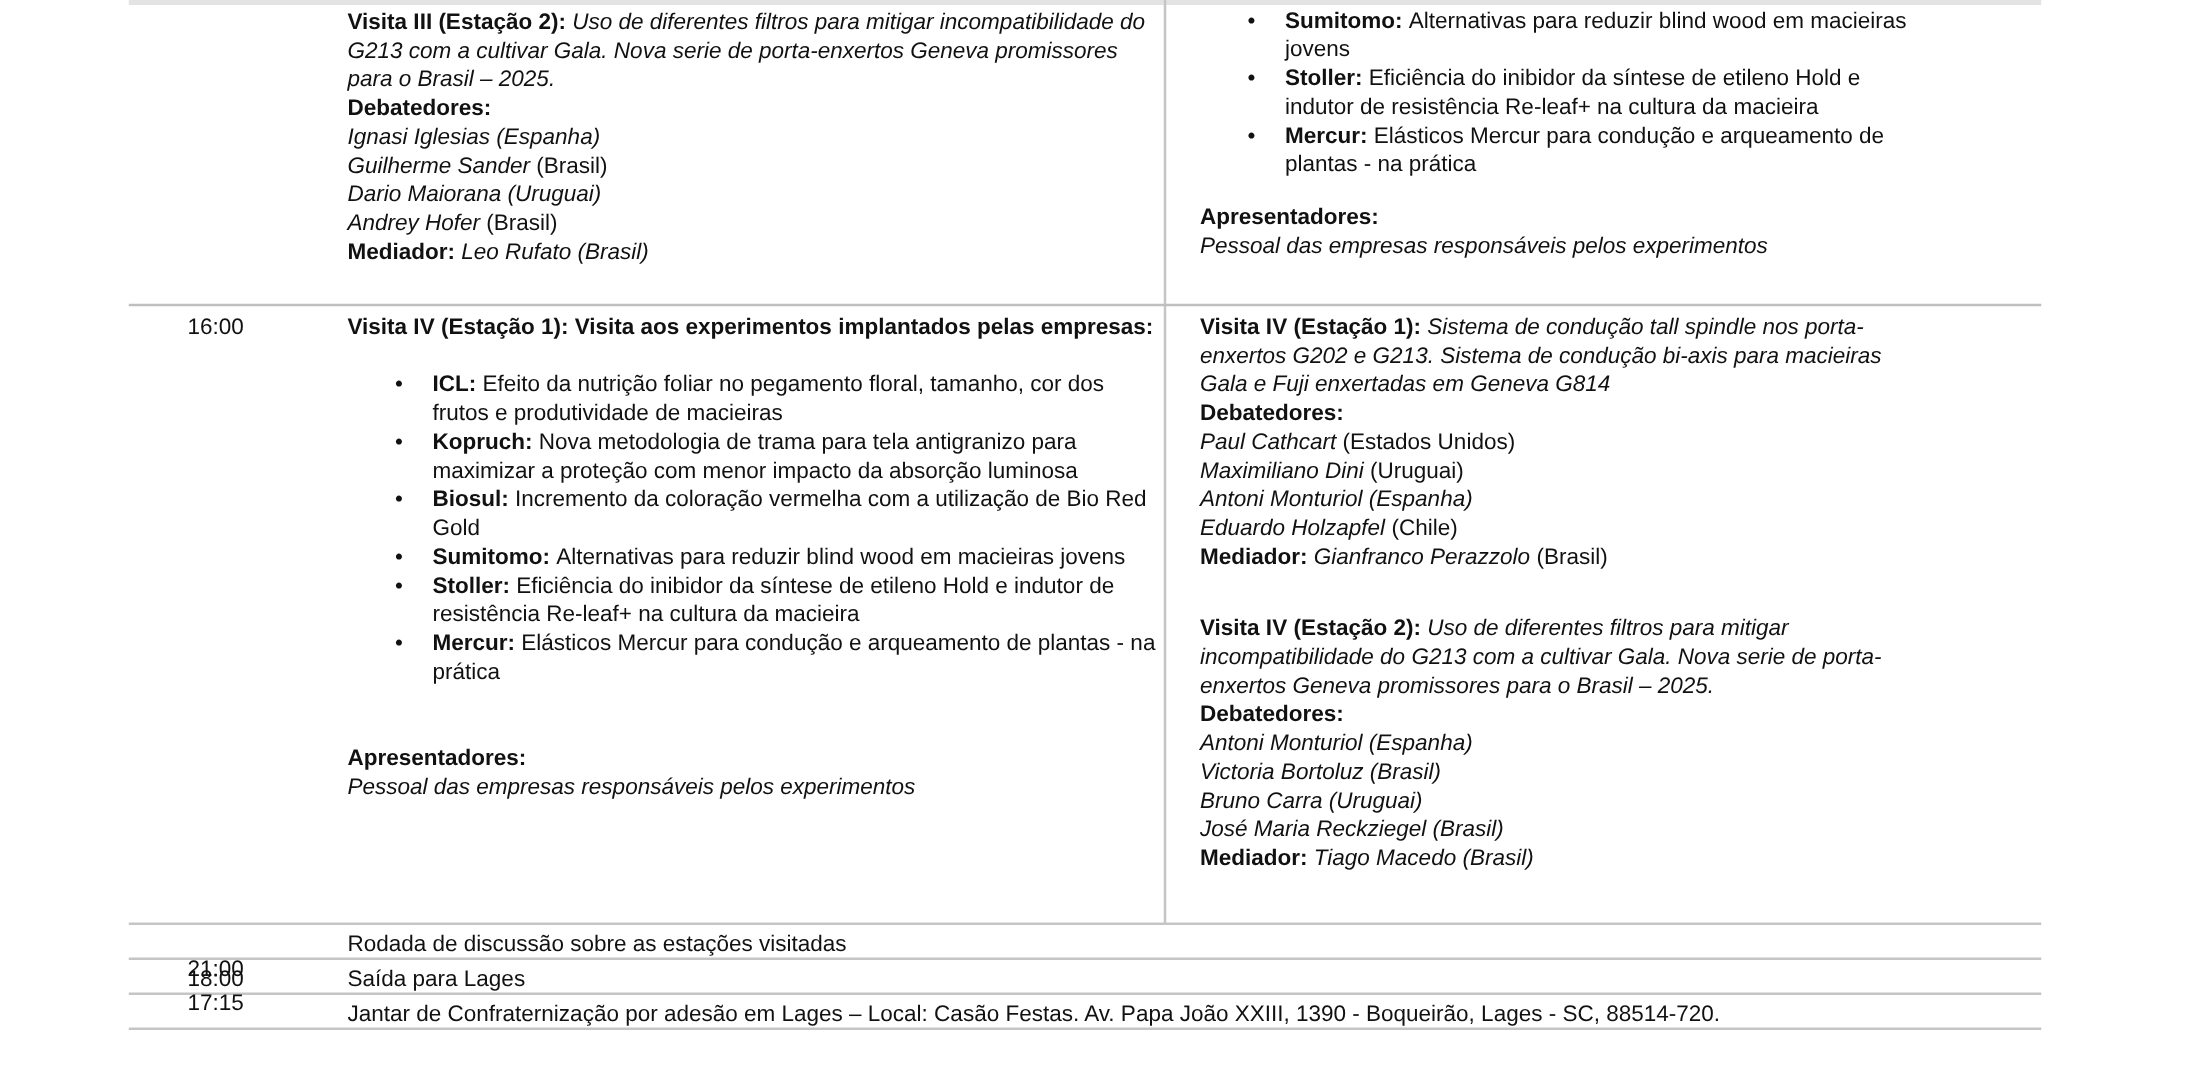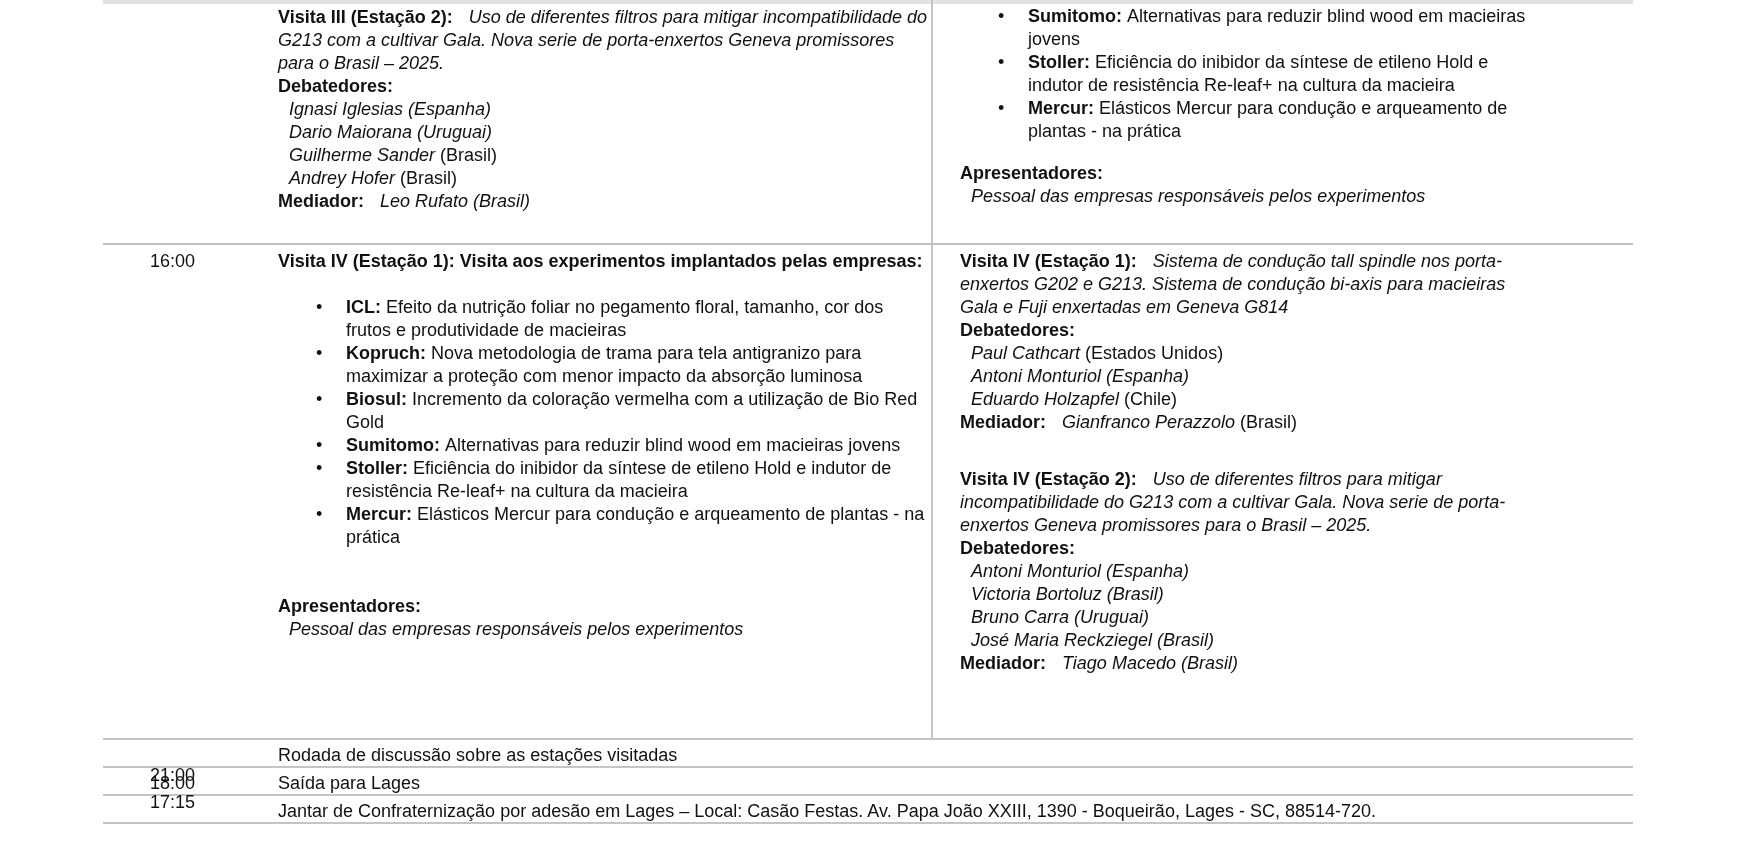--- a/index.html
+++ b/index.html
@@ -13,21 +13,21 @@
     color:#111111;
     overflow:hidden;
   }
   .abs{position:absolute;}
   .top-band{left:103px;top:0;width:1530px;height:4px;background:#e3e3e3;}
   .hline{left:103px;width:1530px;height:1.5px;background:#bfbfbf;}
   .vline{left:931px;top:0;width:1.5px;height:739px;background:#c5c5c5;}
   .time{white-space:nowrap;}
   .para{margin:0;}
   .b{font-weight:bold;margin-top:40px;}
-  .i{font-style:italic;margin-left:11px;}
+  .i{font-style:italic;}
   .li{position:relative;padding-left:68px;}
   .li .bullet{position:absolute;left:38px;top:0;}
   .cell{}
 </style>
 </head>
 <body>
 
 <div class="page">
 
   <div class="abs top-band"></div>
@@ -35,22 +35,22 @@
   <div class="abs hline" style="top:243px;"></div>
   <div class="abs hline" style="top:738px;background:#c5c5c5;"></div>
   <div class="abs hline" style="top:766px;background:#c5c5c5;"></div>
   <div class="abs hline" style="top:794px;background:#c5c5c5;"></div>
   <div class="abs hline" style="top:822px;background:#c5c5c5;"></div>
 
   <div class="abs cell" style="left:278px;top:6px;width:650px;">
       <div class="para"><span class="b">Visita III (Estação 2): </span><span class="i">Uso de diferentes filtros para mitigar incompatibilidade do G213 com a cultivar Gala. Nova serie de porta-enxertos Geneva promissores para o Brasil – 2025.</span></div>
       <div class="para"><span class="b">Debatedores:</span></div>
       <div class="para"><span class="i">Ignasi Iglesias (Espanha)</span></div>
+      <div class="para"><span class="i">Guilherme Sander</span><span> (Brasil)</span></div>
       <div class="para"><span class="i">Dario Maiorana (Uruguai)</span></div>
-      <div class="para"><span class="i">Guilherme Sander</span><span> (Brasil)</span></div>
       <div class="para"><span class="i">Andrey Hofer</span><span> (Brasil)</span></div>
       <div class="para"><span class="b">Mediador: </span><span class="i">Leo Rufato (Brasil)</span></div>
     </div>
   <div class="abs cell" style="left:960px;top:5px;width:580px;">
       <div class="li"><span class="bullet">•</span><span><span class="b">Sumitomo: </span><span>Alternativas para reduzir blind wood em macieiras jovens</span></span></div>
       <div class="li"><span class="bullet">•</span><span><span class="b">Stoller: </span><span>Eficiência do inibidor da síntese de etileno Hold e indutor de resistência Re-leaf+ na cultura da macieira</span></span></div>
       <div class="li"><span class="bullet">•</span><span><span class="b">Mercur: </span><span>Elásticos Mercur para condução e arqueamento de plantas - na prática</span></span></div>
       <div style="height: 19px;"></div>
       <div class="para"><span class="b">Apresentadores:</span></div>
       <div class="para"><span class="i">Pessoal das empresas responsáveis pelos experimentos</span></div>
@@ -67,20 +67,21 @@
       <div class="li"><span class="bullet">•</span><span><span class="b">Stoller: </span><span>Eficiência do inibidor da síntese de etileno Hold e indutor de resistência Re-leaf+ na cultura da macieira</span></span></div>
       <div class="li"><span class="bullet">•</span><span><span class="b">Mercur: </span><span>Elásticos Mercur para condução e arqueamento de plantas - na prática</span></span></div>
       <div style="height: 46px;"></div>
       <div class="para"><span class="b">Apresentadores:</span></div>
       <div class="para"><span class="i">Pessoal das empresas responsáveis pelos experimentos</span></div>
     </div>
   <div class="abs cell" style="left:960px;top:250px;width:580px;">
       <div class="para"><span class="b">Visita IV (Estação 1): </span><span class="i">Sistema de condução tall spindle nos porta-enxertos G202 e G213. Sistema de condução bi-axis para macieiras Gala e Fuji enxertadas em Geneva G814</span></div>
       <div class="para"><span class="b">Debatedores:</span></div>
       <div class="para"><span class="i">Paul Cathcart</span><span> (Estados Unidos)</span></div>
+      <div class="para"><span class="i">Maximiliano Dini</span><span> (Uruguai)</span></div>
       <div class="para"><span class="i">Antoni Monturiol (Espanha)</span></div>
       <div class="para"><span class="i">Eduardo Holzapfel</span><span> (Chile)</span></div>
       <div class="para"><span class="b">Mediador: </span><span class="i">Gianfranco Perazzolo</span><span> (Brasil)</span></div>
       <div style="height: 34px;"></div>
       <div class="para"><span class="b">Visita IV (Estação 2): </span><span class="i">Uso de diferentes filtros para mitigar incompatibilidade do G213 com a cultivar Gala. Nova serie de porta-enxertos Geneva promissores para o Brasil – 2025.</span></div>
       <div class="para"><span class="b">Debatedores:</span></div>
       <div class="para"><span class="i">Antoni Monturiol (Espanha)</span></div>
       <div class="para"><span class="i">Victoria Bortoluz (Brasil)</span></div>
       <div class="para"><span class="i">Bruno Carra (Uruguai)</span></div>
       <div class="para"><span class="i">José Maria Reckziegel (Brasil)</span></div>

